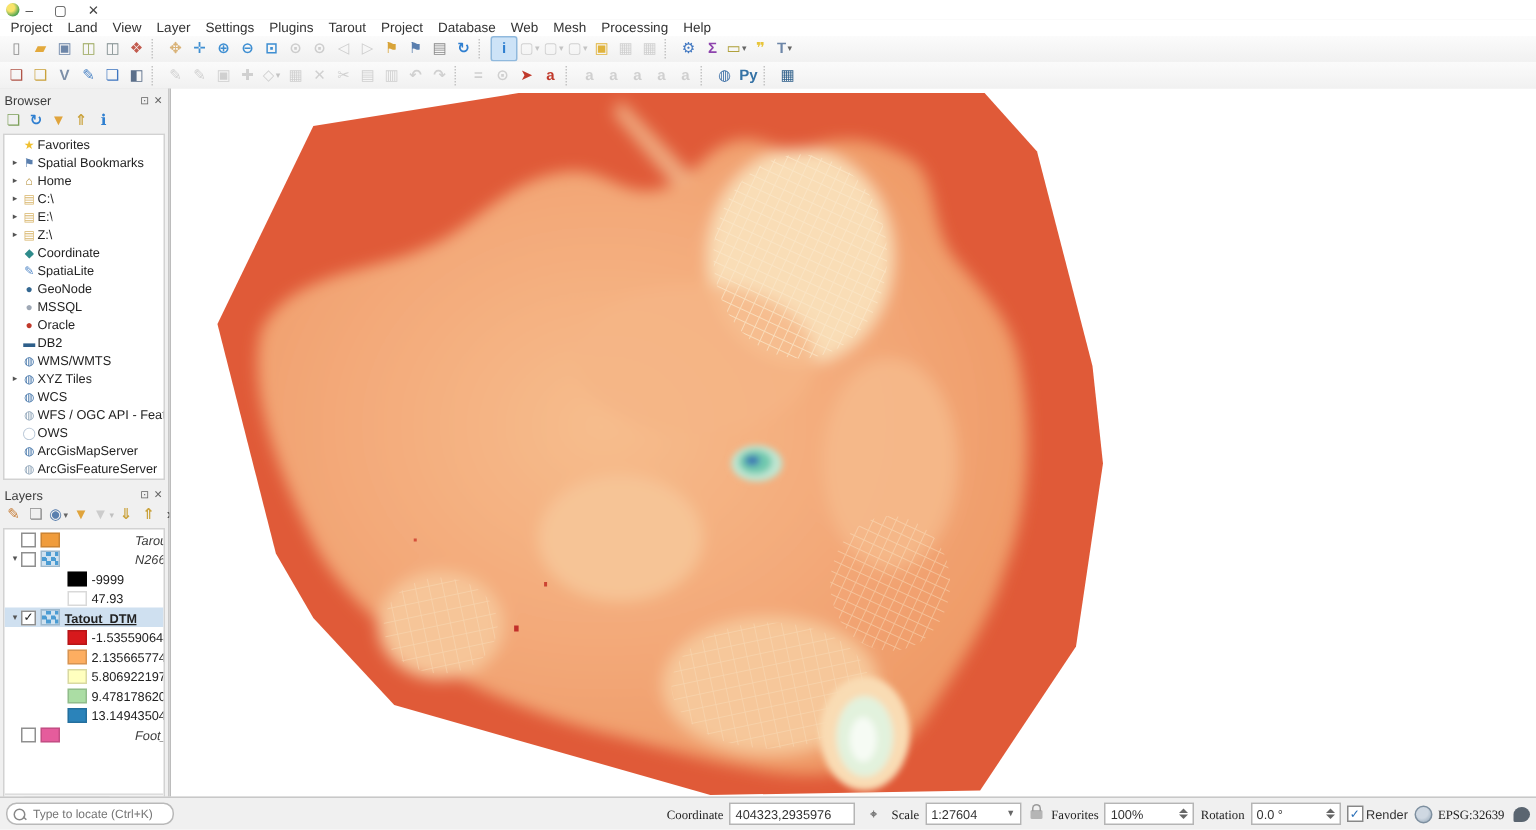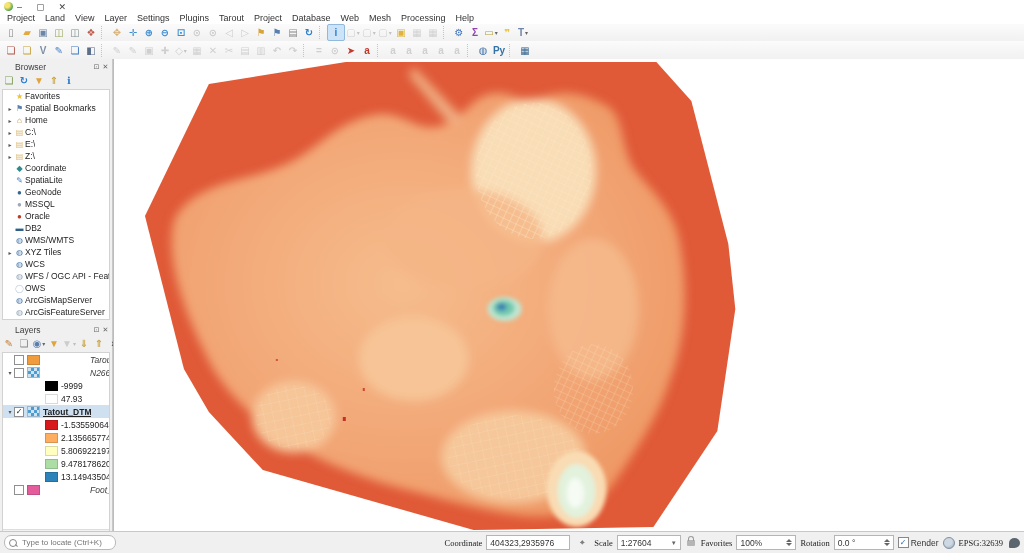--- a/index.html
+++ b/index.html
@@ -29,21 +29,21 @@
   .tbi.small .g{font-size:8px;}
   .tbi.disabled{opacity:.35;filter:grayscale(1);}
   .tbi.pressed{background:#cde3f7;border:1px solid #90b9dd;}
   .tbi .dd{font-size:6px;color:#666;margin-left:1px;}
   .tbsep{width:5px;height:13px;margin:0 2px;border-left:1px dotted #c4c4c4;flex:0 0 auto;}
   
   .panel{position:absolute;left:0;width:112px;background:#f0f0f0;border-right:1px solid #c8c8c8;
          display:flex;flex-direction:column;}
   #browser-panel{top:59px;height:263px;}
   #layers-panel{top:322px;bottom:11px;}
-  .panel-head{display:flex;align-items:center;height:13px;padding:1px 2px 0 3px;margin-left:12px;}
+  .panel-head{display:flex;align-items:center;height:13px;padding:1px 2px 0 3px;}
   .panel-title{font-size:8.5px;color:#3c3c3c;flex:1;}
   .panel-hbtn{font-size:7px;color:#666;width:9px;text-align:center;}
   .panel-tools{display:flex;align-items:center;height:15px;padding-left:2px;gap:1px;}
   .panel-tools .tbi{width:14px;}
   .tree{flex:1;background:#ffffff;border:1px solid #d2d2d2;margin:1px 2px 2px 2px;overflow:hidden;position:relative;}
   .titem,.lrow{display:flex;align-items:center;height:12px;white-space:nowrap;padding-left:3px;}
   .lrow{height:13px;}
   .exp{width:8px;font-size:6px;color:#555;text-align:center;flex:0 0 auto;}
   .bicon{width:11px;font-size:8px;text-align:center;flex:0 0 auto;line-height:11px;}
   .tlabel{font-size:8.5px;color:#222;overflow:hidden;text-overflow:clip;}

